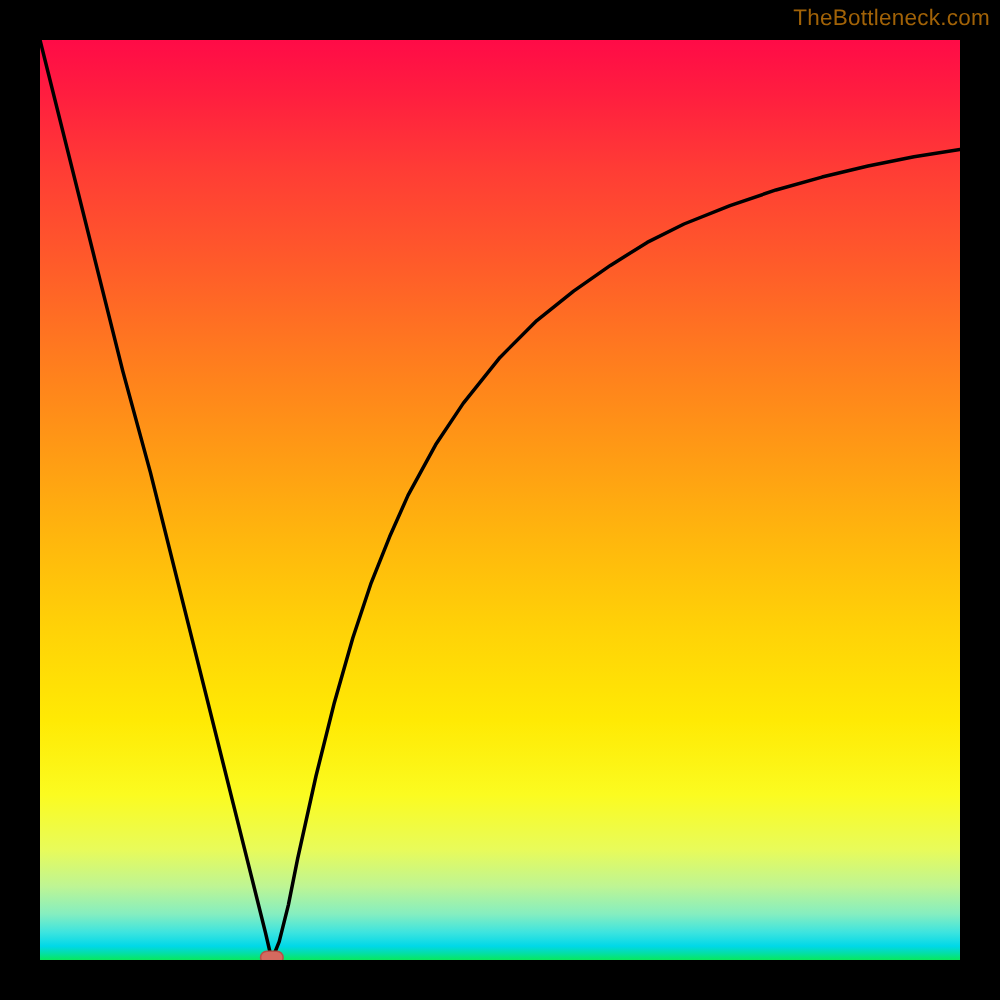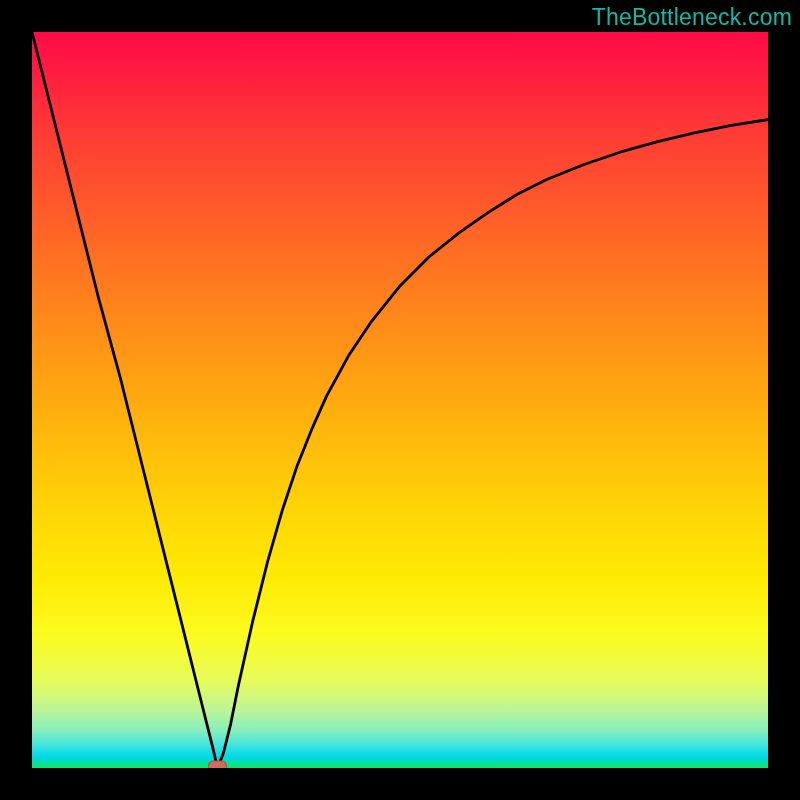--- a/index.html
+++ b/index.html
@@ -40,22 +40,22 @@
       #3de4df 97%,
       #00d8e8 98.5%,
       #04dfa3 99.3%,
       #08e85c 100%
     );
   }
   .watermark {
     position: absolute;
     top: 4px;
     right: 8px;
-    color: #14b8a6;
-    font-size: 23px;
+    color: #a16207;
+    font-size: 18px;
     font-weight: 400;
     letter-spacing: 0.2px;
     z-index: 10;
   }
   svg.curve {
     position: absolute;
     left: 0; top: 0;
     width: 736px;
     height: 736px;
     z-index: 5;

